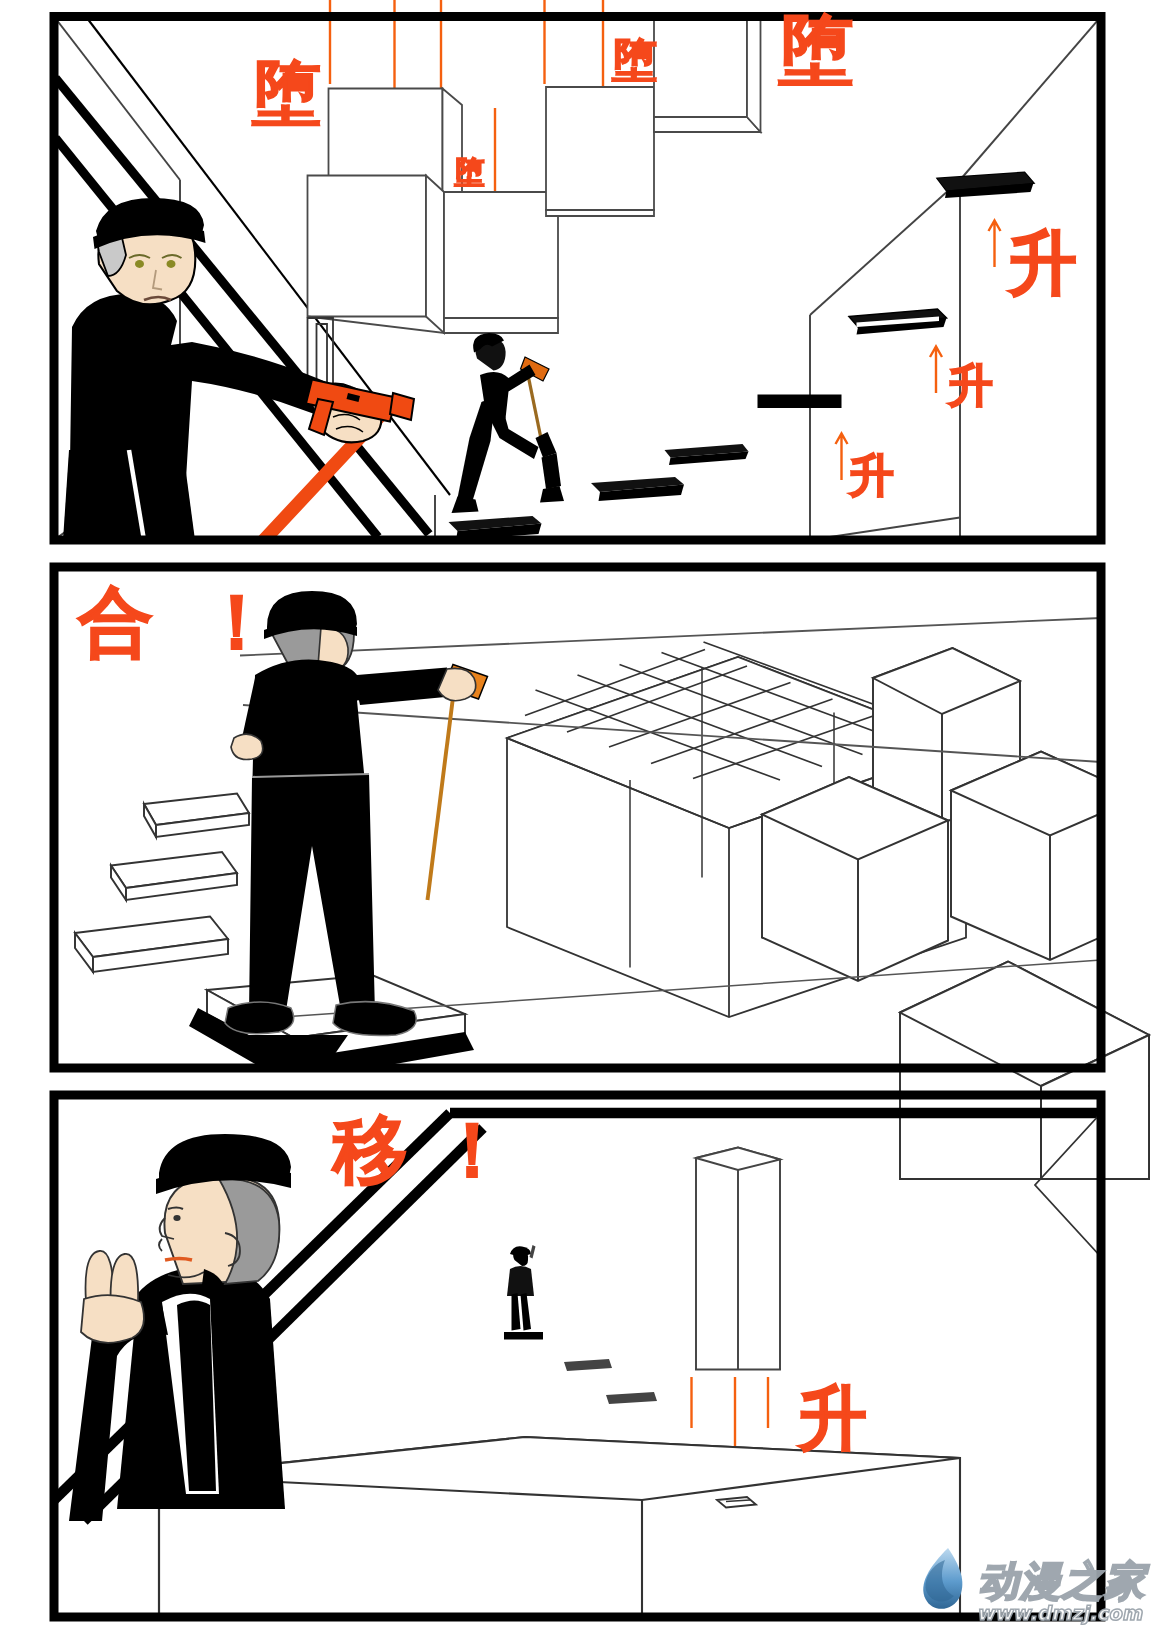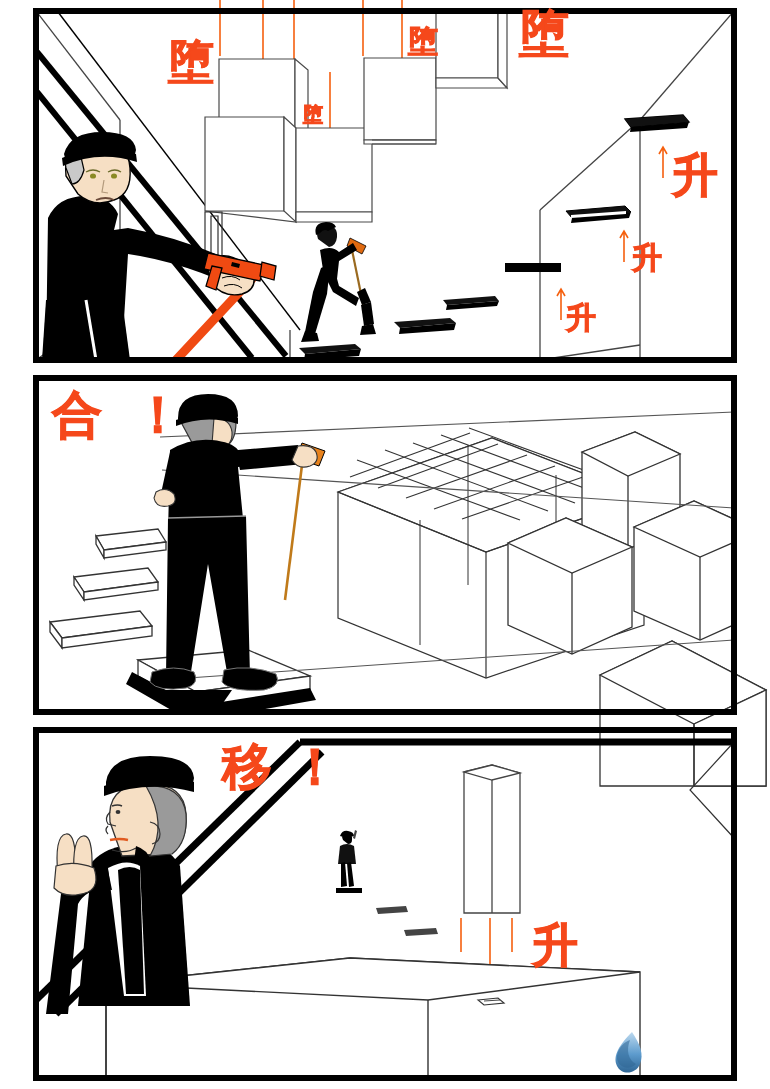--- a/index.html
+++ b/index.html
@@ -458,14 +458,20 @@
   <div class="sfx mid" style="left:632px; top:243px;">升</div>
   <div class="sfx mid" style="left:566px; top:303px;">升</div>
 
   <div class="sfx huge" style="left:52px;  top:390px;">合</div>
   <div class="sfx huge" style="left:133px; top:390px;">！</div>
 
   <div class="sfx huge" style="left:222px; top:742px;">移</div>
   <div class="sfx huge" style="left:290px; top:742px;">！</div>
   <div class="sfx big" style="left:532px; top:922px;">升</div>
 
+  <div id="watermark">
+    <div class="wm-text">
+      <span class="wm-cn">动漫之家</span>
+      <span class="wm-url">www.dmzj.com</span>
+    </div>
+  </div>
 
 </div>
 
 </body></html>

